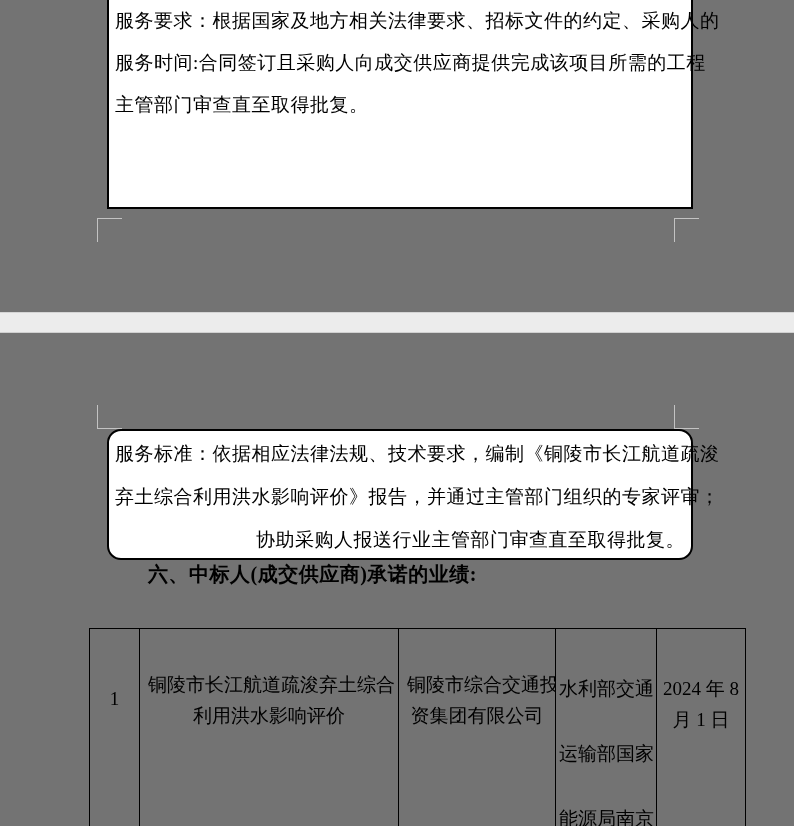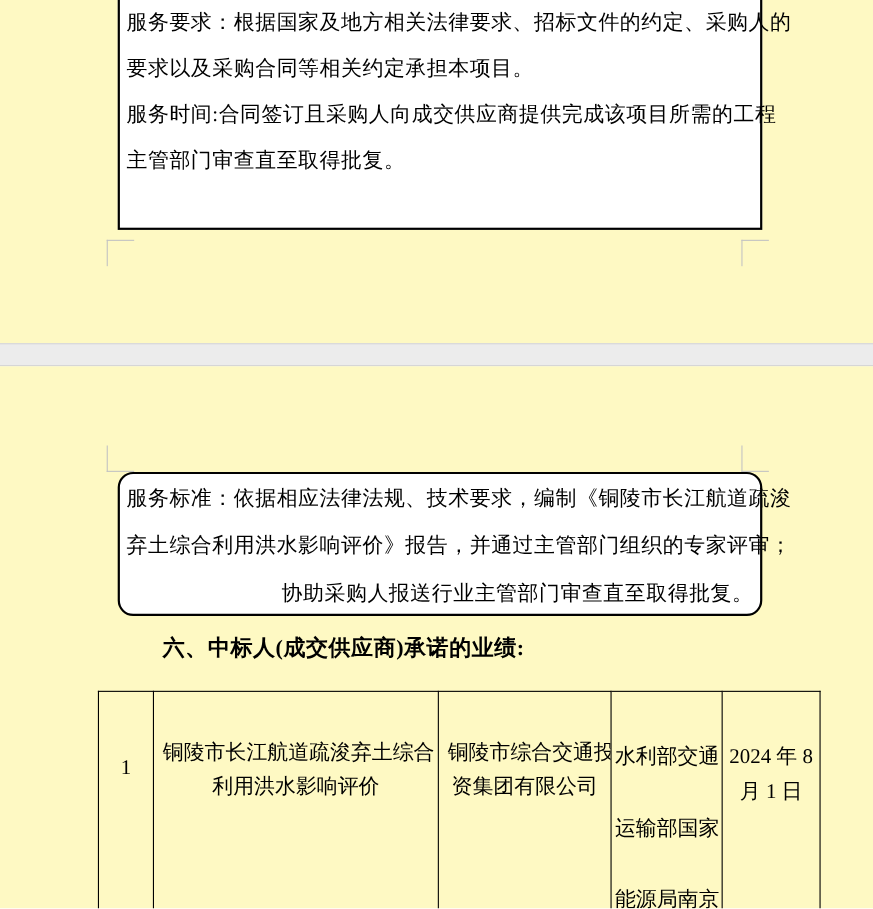--- a/index.html
+++ b/index.html
@@ -13,21 +13,21 @@
     height: 826px;
     overflow: hidden;
     background: #ffffff;
     font-family: "Liberation Serif", "DejaVu Serif", serif;
     color: #000000;
   }
   .page {
     position: absolute;
     left: 0;
     width: 794px;
-    background: #fef9c3;
+    background: #737373;
   }
   .page1 { top: 0; height: 312px; }
   .page-gap {
     position: absolute;
     left: 0;
     top: 312px;
     width: 794px;
     height: 19px;
     background: #ececec;
     border-top: 1px solid #d5d5d5;
@@ -68,21 +68,21 @@
     box-sizing: border-box;
   }
   .mark-bl-1 { left: 97px;  top: 218px; border-top: 1px solid #c3c3c3; border-left: 1px solid #c3c3c3; }
   .mark-br-1 { left: 674px; top: 218px; border-top: 1px solid #c3c3c3; border-left: 1px solid #c3c3c3; }
   .mark-tl-2 { left: 97px;  top: 72px;  border-bottom: 1px solid #c3c3c3; border-left: 1px solid #c3c3c3; }
   .mark-tr-2 { left: 674px; top: 72px;  border-bottom: 1px solid #c3c3c3; border-left: 1px solid #c3c3c3; }
 
   .section-heading {
     position: absolute;
     left: 148px;
-    top: 242px;
+    top: 228px;
     font-size: 20px;
     font-weight: bold;
     letter-spacing: 0.5px;
     white-space: nowrap;
   }
 
   
   table.perf {
     position: absolute;
     left: 89px;
@@ -124,21 +124,20 @@
   td .num { font-family: "Liberation Serif", "DejaVu Serif", serif; }
 </style>
 </head>
 <body>
 
 <div class="canvas">
 
   <div class="page page1">
     <div class="service-box box1">
       <div class="line stretch">服务要求：根据国家及地方相关法律要求、招标文件的约定、采购人的</div>
-      <div class="line">要求以及采购合同等相关约定承担本项目。</div>
       <div class="line stretch">服务时间:合同签订且采购人向成交供应商提供完成该项目所需的工程</div>
       <div class="line">主管部门审查直至取得批复。</div>
     </div>
     <div class="corner-mark mark-bl-1"></div>
     <div class="corner-mark mark-br-1"></div>
   </div>
 
   <div class="page-gap"></div>
 
   <div class="page page2">

